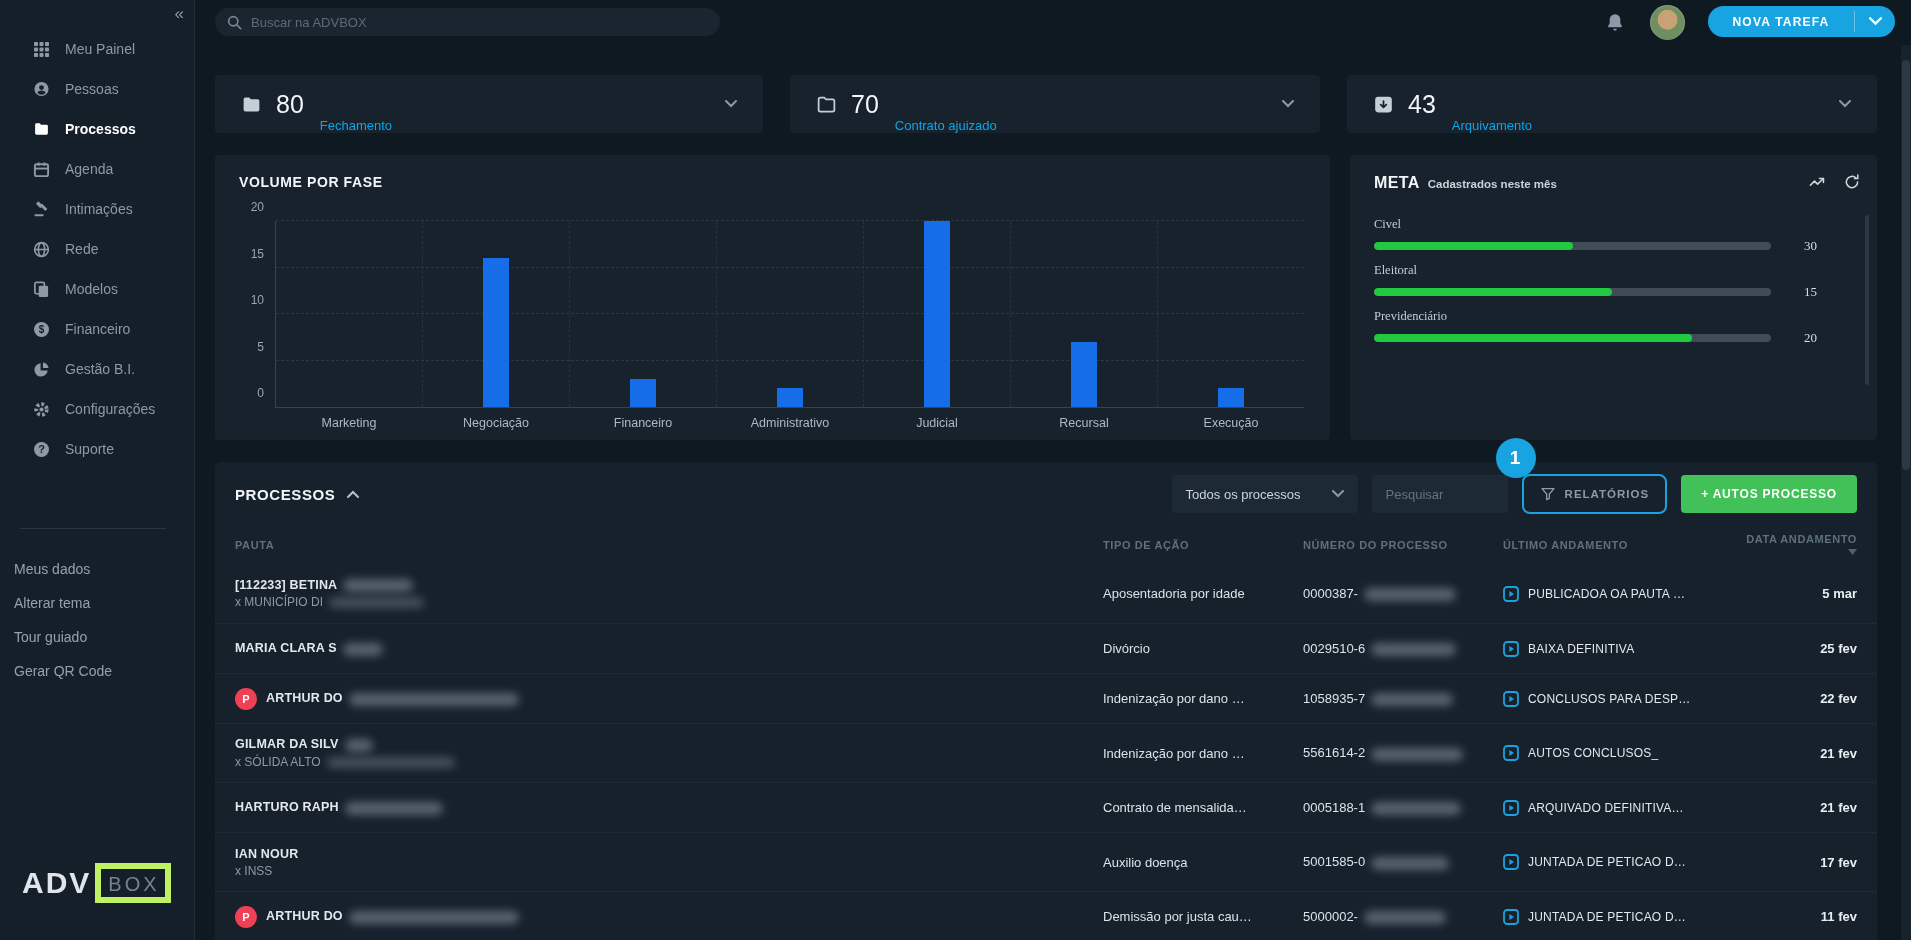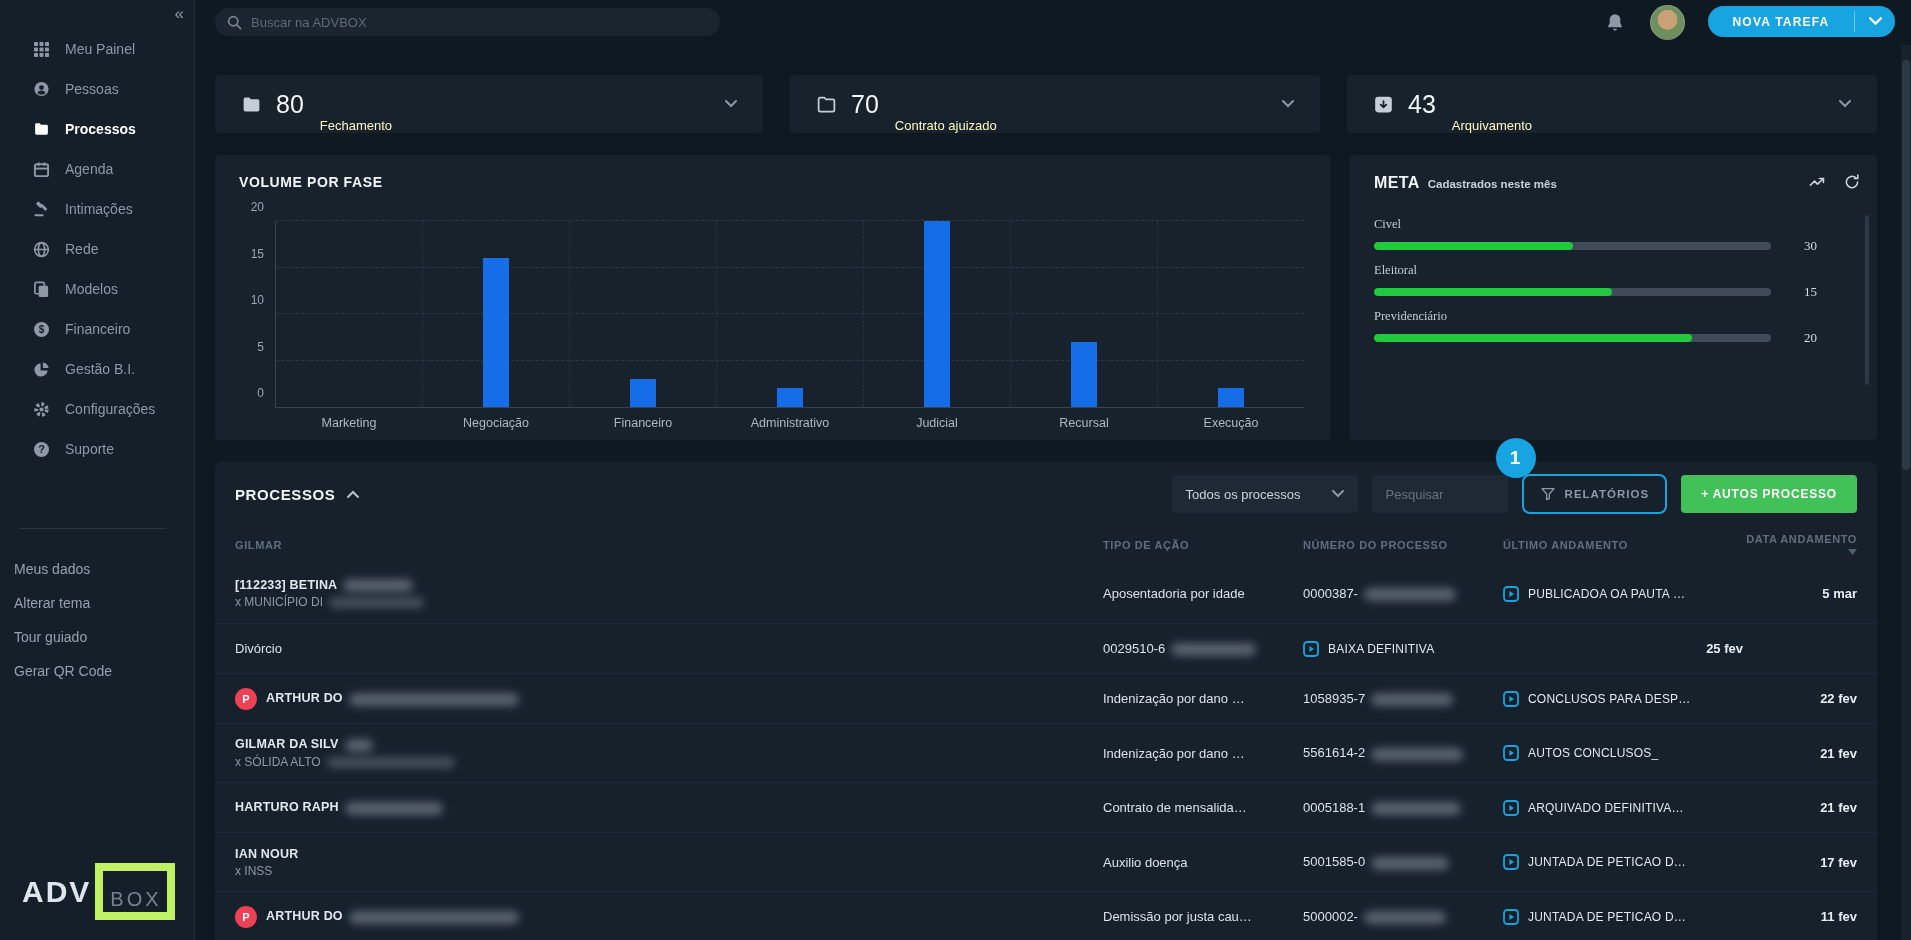--- a/index.html
+++ b/index.html
@@ -24,21 +24,21 @@
     color:#8d99a6; font-size:14px; cursor:pointer;
   }
   .side-item .icn { width:17px; height:17px; display:flex; align-items:center; justify-content:center; color:#8d99a6; }
   .side-item.active { color:#ffffff; font-weight:bold; }
   .side-item.active .icn { color:#ffffff; }
   .side-divider { position:absolute; top:528px; left:20px; right:28px; border-top:1px solid #2a3540; }
   .side-links { position:absolute; top:552px; left:0; right:0; }
   .side-link { height:34px; display:flex; align-items:center; padding-left:14px; color:#95a1ad; font-size:14px; cursor:pointer; }
   .logo { position:absolute; top:863px; left:22px; display:flex; align-items:center; gap:4px; }
   .logo-adv { font-size:30px; letter-spacing:2px; color:#dfe5ea; font-weight:bold; }
-  .logo-box { font-size:20px; letter-spacing:3px; color:#76828e; border:8px solid #bef264; padding:17px 5px 1px 7px; }
+  .logo-box { font-size:20px; letter-spacing:3px; color:#76828e; border:6px solid #bef264; padding:4px 5px 1px 7px; }
   
   .search-pill {
     position:absolute; left:215px; top:8px; width:505px; height:28px; border-radius:14px;
     background:#1a2530; display:flex; align-items:center; padding:0 12px; gap:9px;
   }
   .search-pill input {
     background:transparent; border:none; outline:none; color:#c6cfd8; font-size:13px; width:100%;
     font-family:"Liberation Sans", sans-serif;
   }
   .search-pill input::placeholder { color:#5d6a76; }
@@ -58,21 +58,21 @@
   }
   .new-task .nt-sep { width:1px; background:rgba(255,255,255,.35); margin:5px 0; }
   .new-task .nt-caret { width:40px; display:flex; align-items:center; justify-content:center; }
   
   .stat-card {
     position:absolute; top:75px; height:58px; background:#17222d; border-radius:4px;
     display:flex; align-items:center; padding:0 26px; gap:14px; cursor:pointer;
   }
   .stat-card .icn { color:#c6cfd8; display:flex; }
   .stat-value { font-size:25px; color:#f2f6f9; font-weight:500; }
-  .stat-label { font-size:13px; color:#fef9c3; margin-left:2px;margin-top:43px; }
+  .stat-label { font-size:13px; color:#0ea5e9; margin-left:2px;margin-top:43px; }
   .stat-caret { margin-left:auto; display:flex; }
   
   .chart-card { position:absolute; left:215px; top:155px; width:1115px; height:285px; background:#17222d; border-radius:4px; }
   .card-title { position:absolute; left:24px; top:19px; font-size:14px; font-weight:bold; letter-spacing:.6px; color:#f2f6f9; }
   .chart-plot { position:absolute; left:60px; right:26px; top:66px; height:187px; border-left:1px solid #39434d; border-bottom:1px solid #39434d; }
   .gridline { position:absolute; left:0; right:0; border-top:1px dashed #2b3742; }
   .ytick { position:absolute; right:calc(100% + 12px); transform:translateY(-50%); font-size:12px; color:#9aa5b0; }
   .cols { display:flex; height:100%; }
   .col { flex:1; position:relative; }
   .col.sep { border-left:1px dashed #26323d; }
@@ -466,21 +466,21 @@
             </svg>
           </span>
         <span>RELATÓRIOS</span>
       </button>
       <button class="green-btn">
         <span>+ AUTOS PROCESSO</span>
       </button>
     </div>
   </div>
   <div class="tgrid thead" id="thead">
-      <div class="th">GILMAR</div>
+      <div class="th">PAUTA</div>
       <div class="th">TIPO DE AÇÃO</div>
       <div class="th">NÚMERO DO PROCESSO</div>
       <div class="th">ÚLTIMO ANDAMENTO</div>
       <div class="th right">DATA ANDAMENTO<span class="sort"><svg width="9" height="6" viewBox="0 0 9 6">
             <path d="M0 0h9L4.5 6z" fill="#4d6273"></path>
           </svg></span></div>
     </div>
   <div id="tbody">
       <div class="tgrid trow" style="min-height: 59px;">
         <div class="partes-cell">
@@ -496,20 +496,25 @@
             <svg width="16" height="16" viewBox="0 0 16 16">
               <rect x="1" y="1" width="14" height="14" rx="3.2" fill="none" stroke="#1ba2de" stroke-width="1.8"></rect>
               <path d="M6.4 5.1l4.6 2.9-4.6 2.9z" fill="#1ba2de"></path>
             </svg>
           </span>
           <span class="and-text">PUBLICADOA OA PAUTA …</span>
         </div>
         <div class="td data right">5 mar</div>
       </div>
       <div class="tgrid trow" style="min-height: 50px;">
+        <div class="partes-cell">
+          <div>
+            <div class="p-line1">MARIA CLARA S<span class="blur-blob" style="width:40px"></span></div>
+          </div>
+        </div>
         <div class="td tipo">Divórcio</div>
         <div class="td numero">0029510-6<span class="blur-blob" style="width:85px"></span></div>
         <div class="and-cell">
           <span style="display:flex;">
             <svg width="16" height="16" viewBox="0 0 16 16">
               <rect x="1" y="1" width="14" height="14" rx="3.2" fill="none" stroke="#1ba2de" stroke-width="1.8"></rect>
               <path d="M6.4 5.1l4.6 2.9-4.6 2.9z" fill="#1ba2de"></path>
             </svg>
           </span>
           <span class="and-text">BAIXA DEFINITIVA</span>

